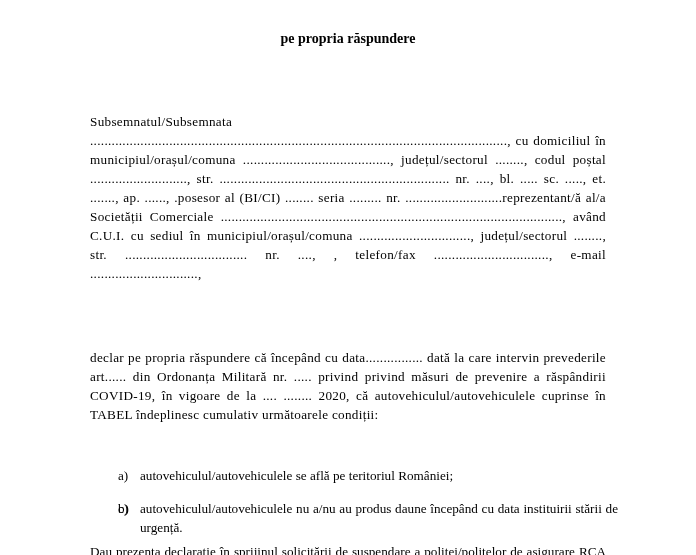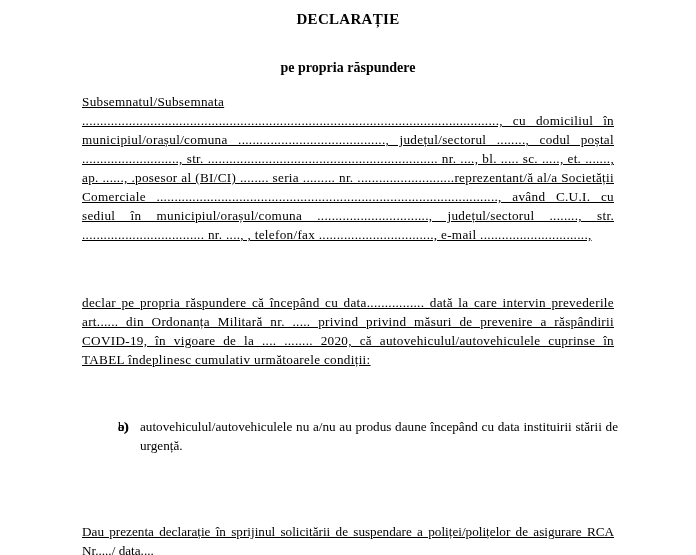--- a/index.html
+++ b/index.html
@@ -39,27 +39,26 @@
     padding-top: 17px;
     line-height: 19px;
   }
   .body-block {
     position: absolute;
     left: 78px;
     top: 0;
     width: 540px;
   }
   p.para {
-    margin: 4px;
+    margin: 12px;
     font-size: 13.2px;
     line-height: 19px;
     text-align: justify;
     text-justify: inter-word;
     hyphens: none;
-    text-decoration: underline;
   }
   p.para.lastline-justify {
     text-align-last: left;
   }
   .spacer-sm { height: 9px; }
   .spacer-lg { height: 23px; }
   .spacer-xl { height: 30px; }
 
   ul.cond-list {
     list-style: none;
@@ -85,41 +84,41 @@
     font-size: 13.2px;
     line-height: 19px;
   }
   .dots { letter-spacing: 0.3px; }
 </style>
 </head>
 <body>
 
 <div class="page">
 
-  <div class="doc-title">DECLARAȚIE</div>
 
   <div class="doc-subtitle">pe propria răspundere</div>
 
   <div class="body-block" style="top:88px;">
 
     <p class="para dots">Subsemnatul/Subsemnata  ...................................................................................................................., cu domiciliul în municipiul/orașul/comuna ........................................., județul/sectorul ........, codul poștal ..........................., str. ................................................................ nr. ...., bl. ..... sc. ....., et. ......., ap. ......, .posesor al (BI/CI) ........ seria ......... nr. ...........................reprezentant/ă al/a Societății Comerciale ..............................................................................................., având C.U.I. cu sediul în municipiul/orașul/comuna ..............................., județul/sectorul ........, str. .................................. nr. ...., , telefon/fax ................................, e-mail ..............................,</p>
 
     <div class="spacer-lg"></div>
 
 
     <div class="spacer-sm"></div>
     <div class="spacer-sm"></div>
 
     <p class="para dots">declar pe propria răspundere că începând cu data................ dată la care intervin prevederile art...... din Ordonanța Militară nr. ..... privind privind măsuri de prevenire a răspândirii COVID-19, în vigoare de la .... ........ 2020, că autovehiculul/autovehiculele cuprinse în TABEL îndeplinesc cumulativ următoarele condiții:</p>
 
     <div class="spacer-xl"></div>
 
     <ul class="cond-list">
       <li>
         <span class="marker">a)</span>
+        <span>autovehiculul/autovehiculele se află pe teritoriul României;</span>
       </li>
       <li>
         <span class="marker">b)</span>
       </li>
       <li>
         <span class="marker">c)</span>
         <span>autovehiculul/autovehiculele nu a/nu au produs daune începând cu data instituirii stării de urgență.</span>
       </li>
     </ul>
 

